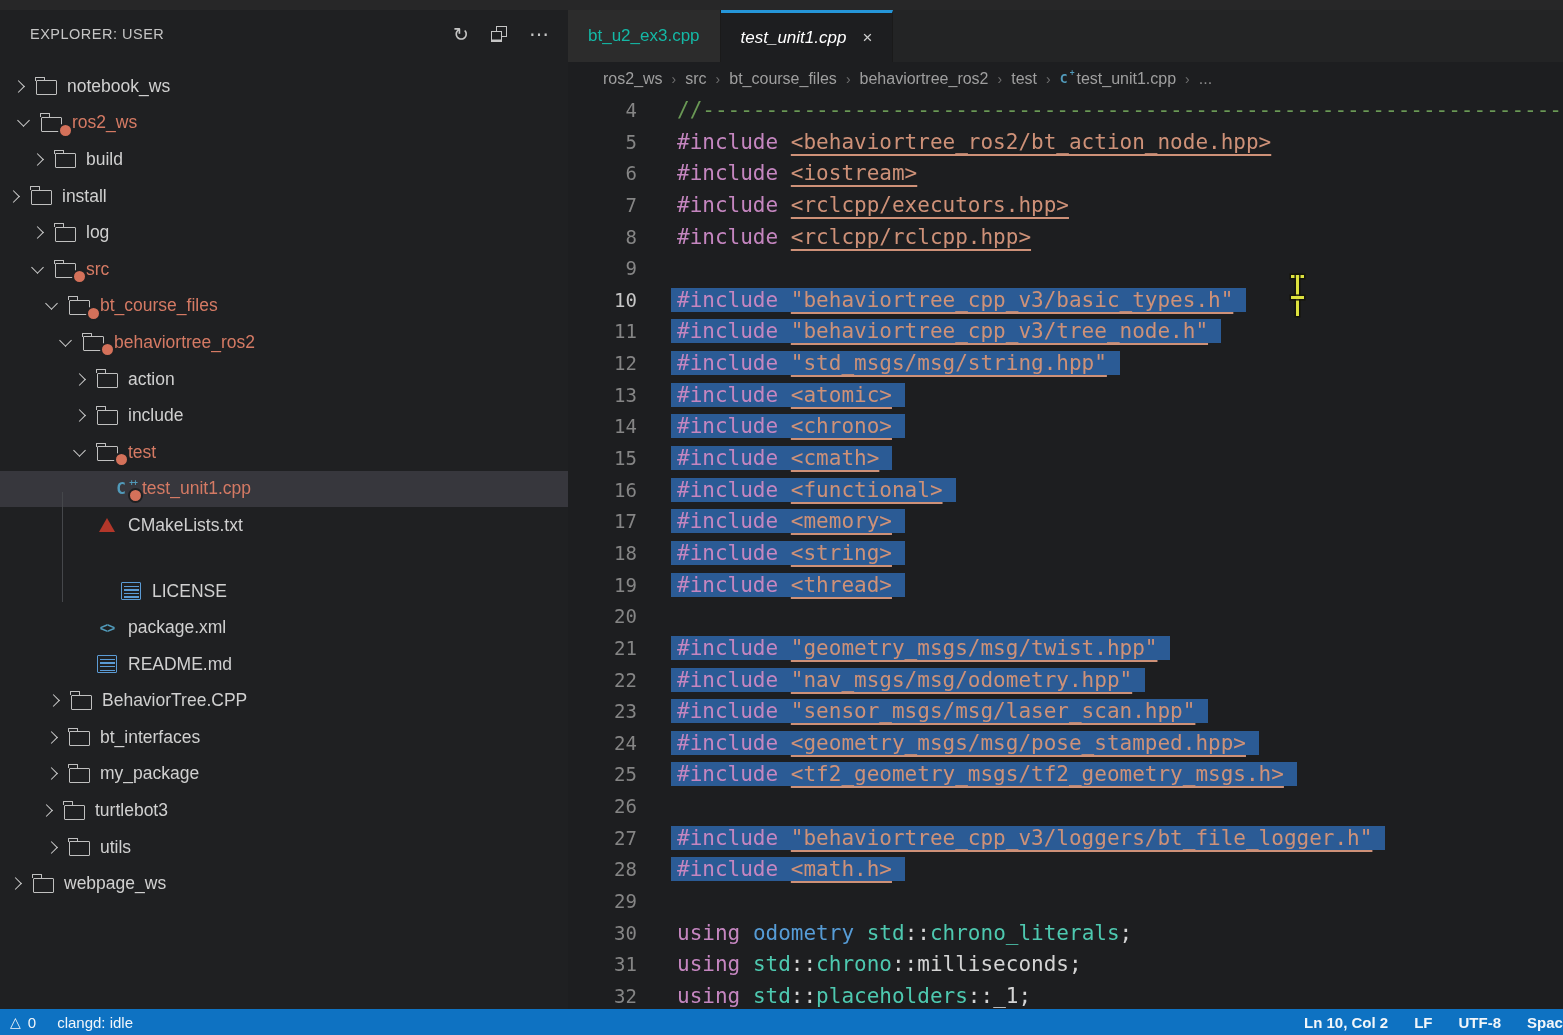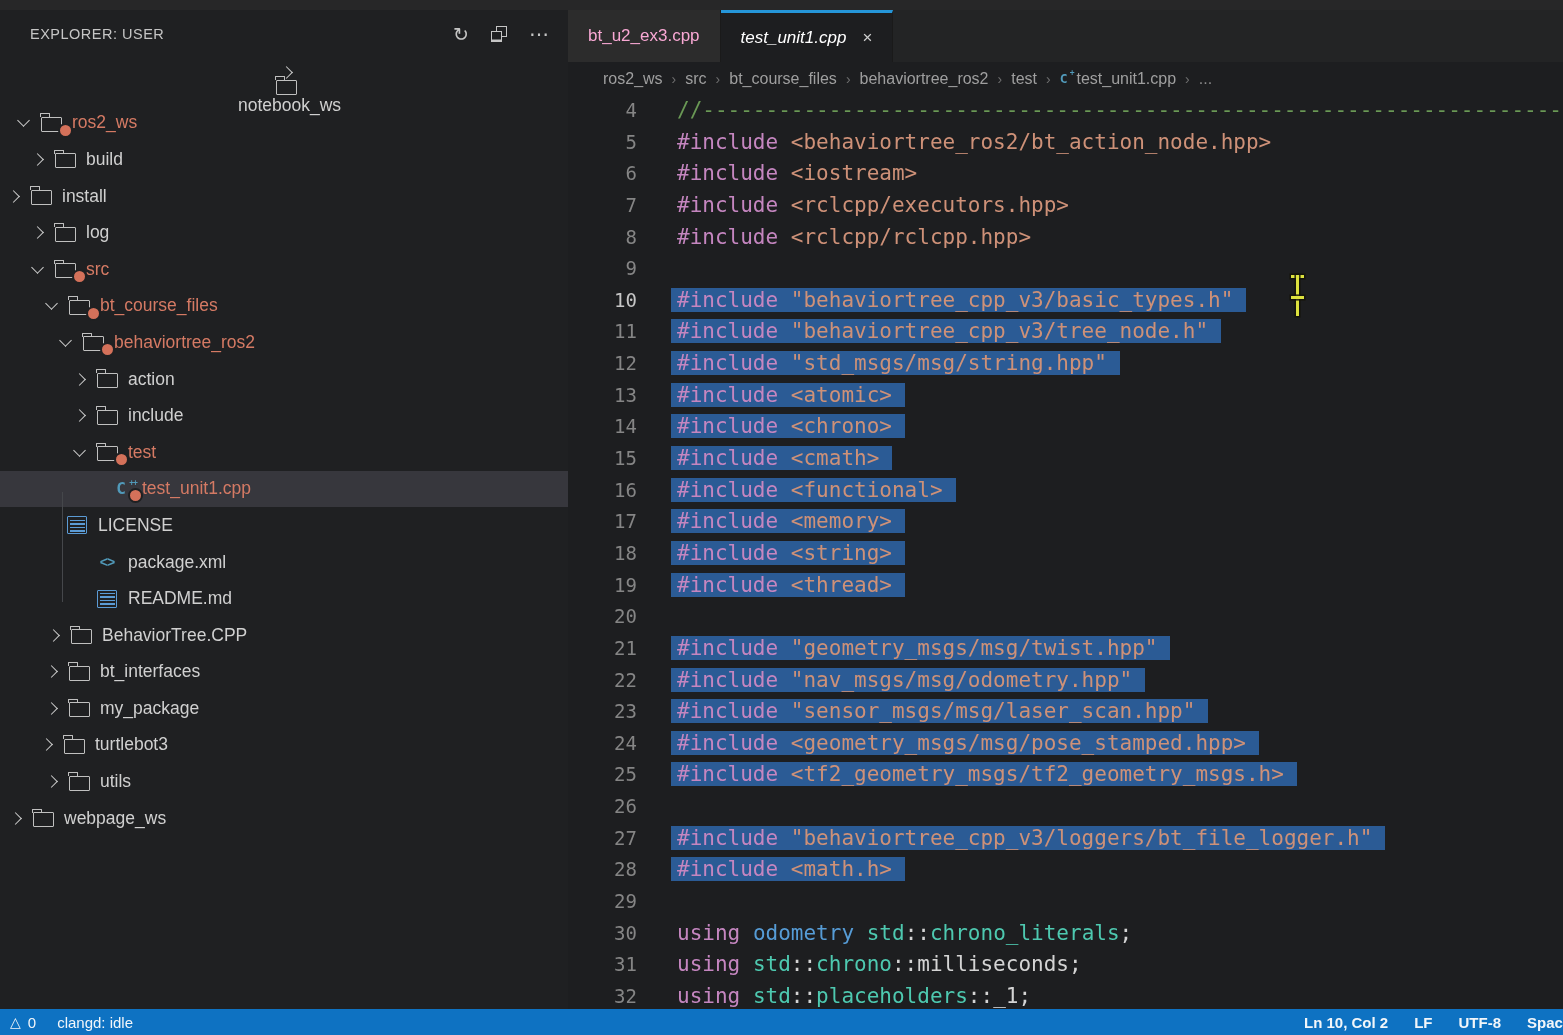--- a/index.html
+++ b/index.html
@@ -39,37 +39,37 @@
   .ic-cmake{width:0;height:0;border-left:8px solid transparent;border-right:8px solid transparent;border-bottom:14px solid #c0392b;opacity:.92;}
   
   .ic-doc{width:15px;height:13px;border:1.5px solid #5b9bd5;border-radius:1px;
           background:repeating-linear-gradient(180deg,transparent 0 2.2px,#5b9bd5 2.2px 3.6px);background-clip:content-box;padding:1.5px;}
   
   .ic-xml{color:#519aba;font-weight:bold;font-size:14px;letter-spacing:-1px;}
   .guide{position:absolute;left:62px;width:1px;background:#45474b;}
   
   .main{position:absolute;left:568px;top:10px;right:0;height:999px;background:#1d1e20;overflow:hidden;}
   .tabbar{display:flex;height:52px;background:#232425;}
-  .tab{display:flex;align-items:center;padding:0 20px;font-size:17px;color:#f9a8d4;background:#2c2c2c;
+  .tab{display:flex;align-items:center;padding:0 20px;font-size:17px;color:#14b8a6;background:#2c2c2c;
        border-right:1px solid #1a1a1a;cursor:pointer;}
   .tab.active{background:#1d1e20;color:#ffffff;font-style:italic;border-top:3px solid #2596d9;padding-top:0;}
   .tab .close{margin-left:16px;font-style:normal;font-size:17px;color:#d0d0d0;}
   .breadcrumb{display:flex;align-items:center;height:33px;font-size:16px;color:#9f9f9f;padding-left:35px;gap:9px;}
   .bc-sep{color:#6f6f6f;font-size:14px;}
   .bc-cpp{position:relative;color:#519aba;font-weight:bold;font-size:13px;font-family:"DejaVu Sans Mono",monospace;}
   .bc-cpp::after{content:"+";position:absolute;top:-3px;right:-7px;font-size:8px;}
   .bc-last{color:#8a8a8a;}
   
   .code{position:relative;font-family:"DejaVu Sans Mono",monospace;font-size:21px;}
   .crow{position:relative;display:flex;height:31.65px;line-height:31.65px;white-space:pre;}
   .ln{width:69px;flex:none;text-align:right;color:#858585;font-size:19px;}
   .lc{position:relative;padding-left:40px;flex:1;}
   .t-cmt{color:#6a9955;}
   .t-pp{color:#c586c0;}
-  .t-inc{color:#ce9178;text-decoration-thickness:1.5px;text-underline-offset:5px;}
+  .t-inc{color:#ce9178;text-decoration:underline;text-decoration-thickness:1.5px;text-underline-offset:5px;}
   .t-kwb{color:#569cd6;}
   .t-typ{color:#4ec9b0;}
   .t-pln{color:#d4d4d4;}
   .selwrap{background:#2b5b95;margin-left:-6px;padding-left:6px;padding-right:13px;}
   .selblock{position:absolute;left:48px;top:0;bottom:0;width:100px;background:#2b5b95;}
   .graybg{position:absolute;left:34px;top:0;bottom:0;width:711px;background:#2e2f31;}
   .lc>span{position:relative;}
   
   .ibeam{position:absolute;left:44px;top:-13px;width:15px;height:41px;z-index:5;pointer-events:none;}
   .ibeam i{position:absolute;background:#dde23e;box-shadow:0 0 0 1.6px rgba(20,20,10,.85);}
@@ -96,21 +96,21 @@
     <div class="sb-head">
       <span class="sb-title">EXPLORER: USER</span>
       <span class="sb-actions">
         <span class="act-refresh">↻</span>
         <span class="act-collapse"></span>
         <span class="act-more">⋯</span>
       </span>
     </div>
     <div class="tree" id="tree">
       <div class="guide" style="top:424px;height:110px;"></div>
-    <div class="trow" style="padding-left: 5px; flex-direction: column;">
+    <div class="trow" style="padding-left: 5px;">
           <span class="chevbox">
             <span class="chev col"></span>
           </span>
           <span class="iconbox">
             <span class="ic-folder"></span>
           </span>
           <span class="tlabel">notebook_ws</span>
         </div>
         <div class="trow modified" style="padding-left: 10px;">
           <span class="chevbox">
@@ -208,21 +208,28 @@
           <span class="tlabel">test</span>
         </div>
         <div class="trow selected modified" style="padding-left: 80px;">
           <span class="chevbox"></span>
           <span class="iconbox">
             <span class="ic-cpp">C</span>
             <span class="badge"></span>
           </span>
           <span class="tlabel">test_unit1.cpp</span>
         </div>
-        <div class="trow" style="padding-left: 36px;">
+        <div class="trow" style="padding-left: 66px;">
+          <span class="chevbox"></span>
+          <span class="iconbox">
+            <span class="ic-cmake"></span>
+          </span>
+          <span class="tlabel">CMakeLists.txt</span>
+        </div>
+        <div class="trow" style="padding-left: 90px; margin-top: 29px;">
           <span class="chevbox"></span>
           <span class="iconbox">
             <span class="ic-doc"></span>
           </span>
           <span class="tlabel">LICENSE</span>
         </div>
         <div class="trow" style="padding-left: 66px;">
           <span class="chevbox"></span>
           <span class="iconbox">
             <span class="ic-xml">&lt;&gt;</span>

